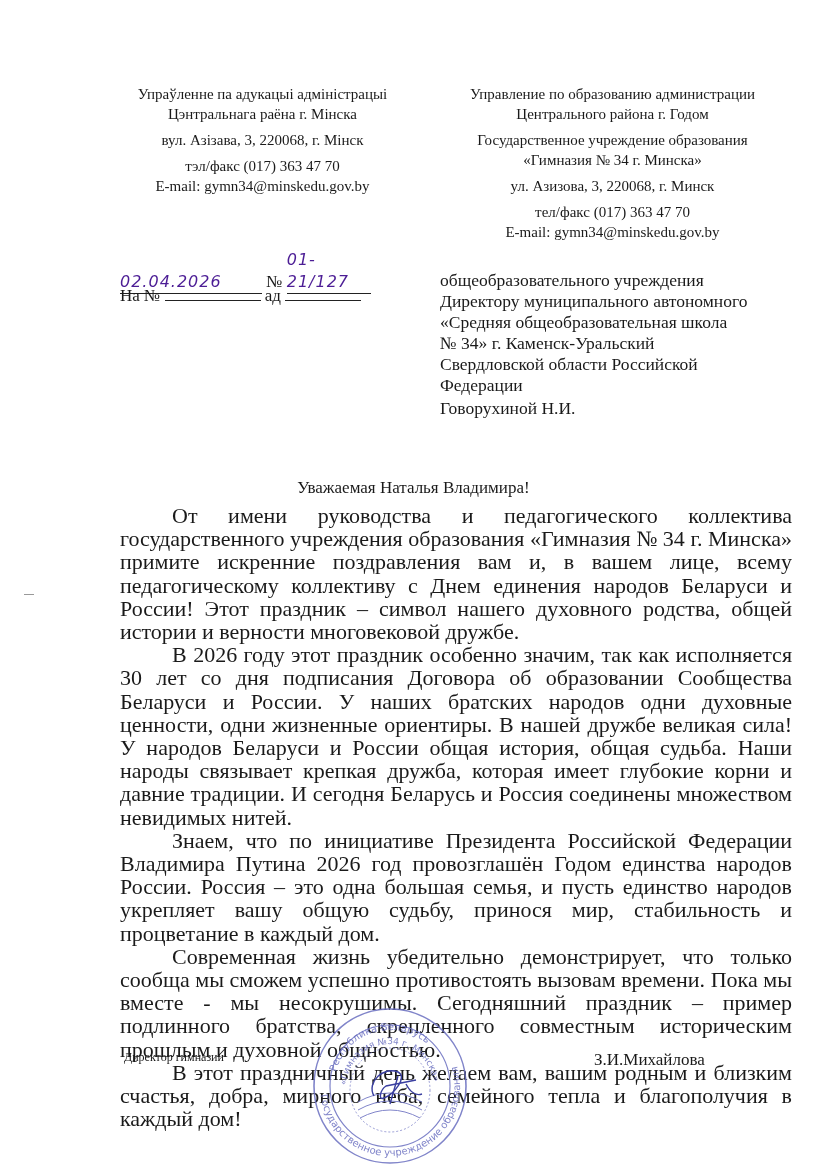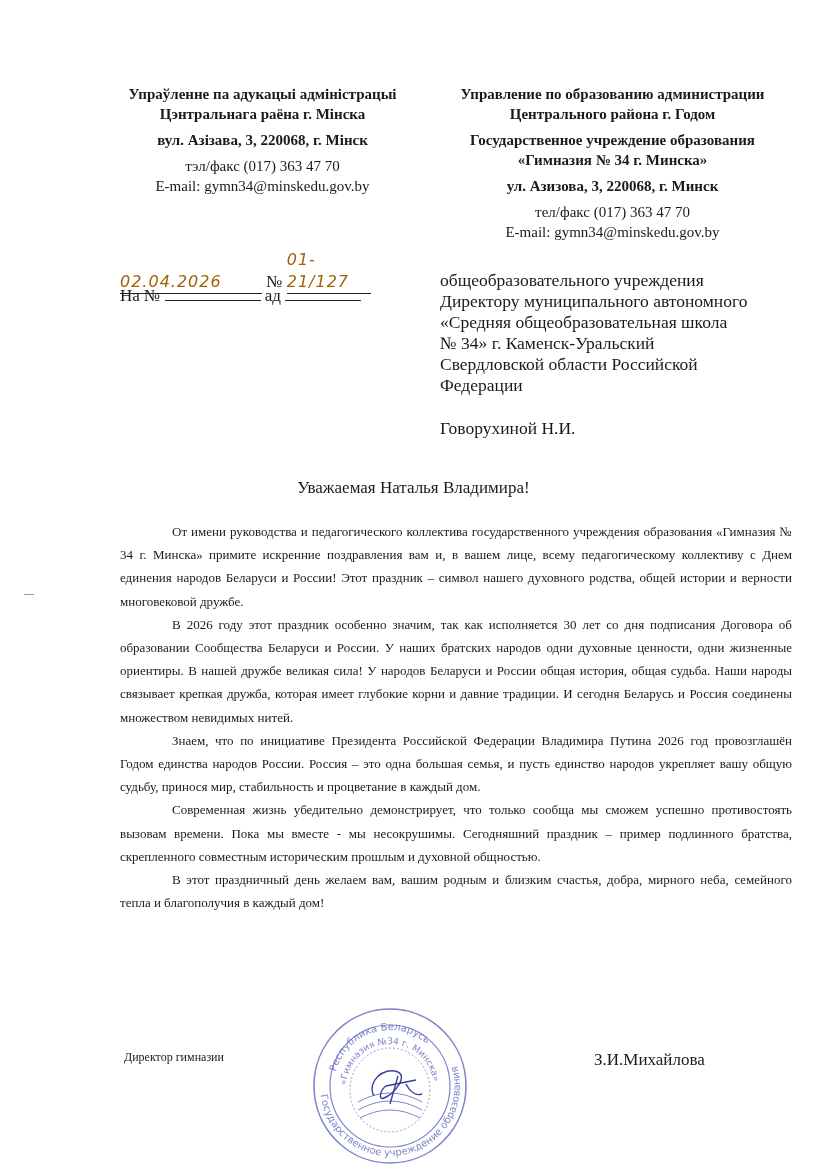--- a/index.html
+++ b/index.html
@@ -1,31 +1,31 @@
 <!DOCTYPE html>
 <html><head>
 <meta charset="utf-8">
 <style>
   html, body { margin: 0; padding: 0; background: #ffffff; }
   body { width: 827px; height: 1169px; position: relative; overflow: hidden;
          font-family: "Liberation Serif", "DejaVu Serif", serif; color: #1a1a1a; }
   .abs { position: absolute; }
   .hdr { position: absolute; text-align: center; font-size: 15px; line-height: 20px; }
-  .hdr .block { margin-bottom: 6px; font-weight: bold; }
+  .hdr .block { margin-bottom: 6px; }
   .hdr a { color: #1a1a1a; }
   #hdr-left { left: 110px; width: 305px; top: 84px; }
   #hdr-right { left: 440px; width: 345px; top: 84px; }
-  .hand { font-family: "DejaVu Sans", sans-serif; font-style: italic; color: #a16207; font-size: 16px; letter-spacing: 1px; }
+  .hand { font-family: "DejaVu Sans", sans-serif; font-style: italic; color: #4c1d95; font-size: 16px; letter-spacing: 1px; }
   .uline { display: inline-block; border-bottom: 1.5px solid #222; }
   #regline { left: 120px; top: 249px; font-size: 17px; line-height: 22px; }
   #onno { left: 120px; top: 284px; font-size: 17px; line-height: 22px; text-align: center; }
   #addressee { left: 440px; top: 270px; width: 350px; font-size: 17.5px; line-height: 21px; }
-  #addressee .name { margin-top: 22px; }
+  #addressee .name { margin-top: 2px; }
   #salutation { left: 0; width: 827px; top: 478px; text-align: center; font-size: 17px; }
-  #body { left: 120px; width: 672px; top: 520px; font-size: 13px; line-height: 23.2px; text-align: justify; }
+  #body { left: 120px; width: 672px; top: 504px; font-size: 22px; line-height: 23.2px; text-align: justify; }
   #body p { margin: 0; text-indent: 52px; }
   #sign-title { left: 124px; top: 1050px; font-size: 12px; }
   #sign-name { left: 594px; top: 1050px; font-size: 17px; }
   #stamp { left: 310px; top: 1006px; width: 160px; height: 160px; }
   .speck { position: absolute; background: #999; height: 1px; }
 </style>
 </head>
 <body>
 
 <div id="hdr-left" class="hdr">

